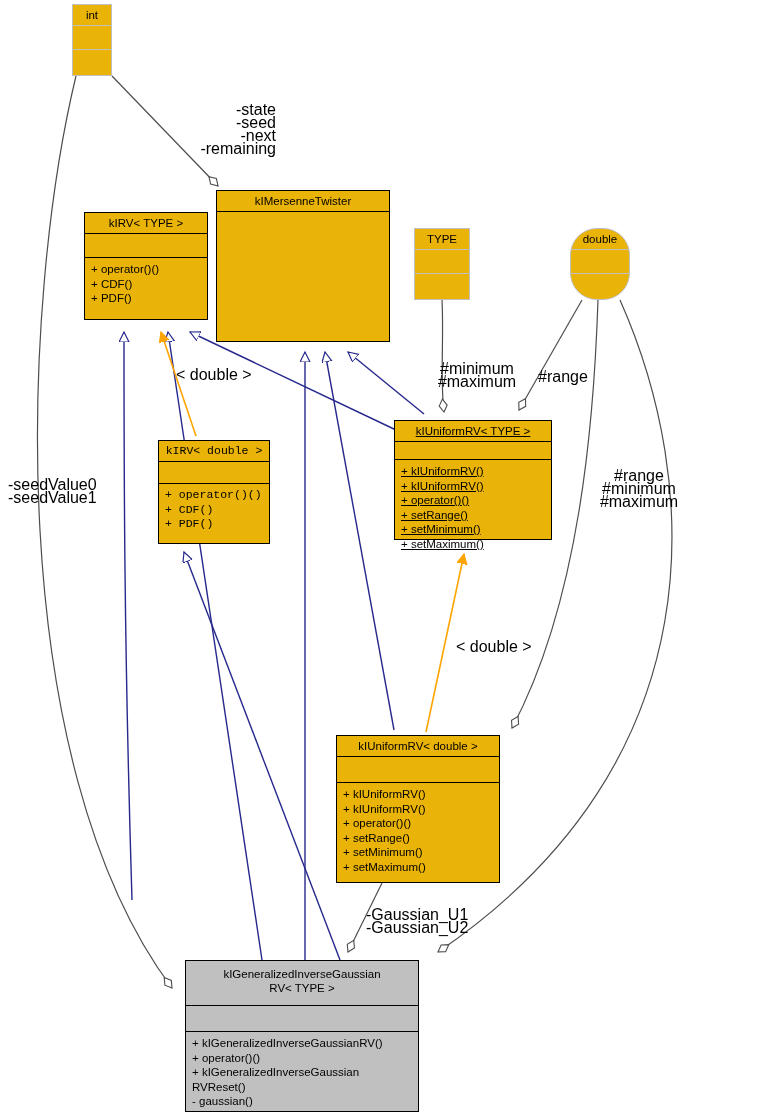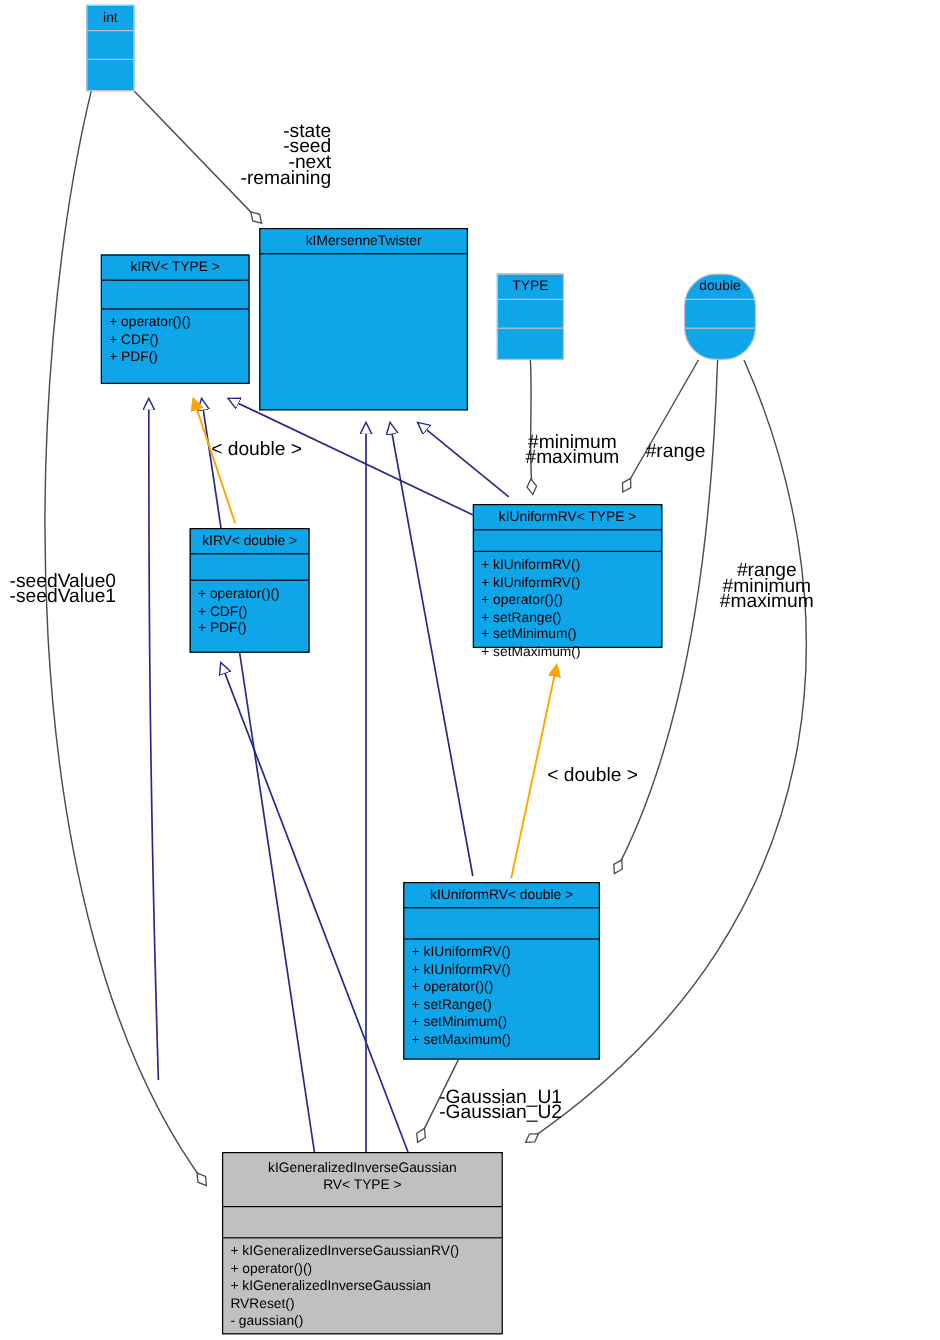--- a/index.html
+++ b/index.html
@@ -1,21 +1,21 @@
 <!DOCTYPE html>
 <html><head>
 <meta charset="utf-8">
 <style>
   html,body{margin:0;padding:0;background:#ffffff;}
   body{width:783px;height:1117px;position:relative;overflow:hidden;
        font-family:"Liberation Sans","DejaVu Sans",sans-serif;}
   #canvas{position:absolute;left:0;top:0;width:783px;height:1117px;}
   svg.edges{position:absolute;left:0;top:0;width:783px;height:1117px;pointer-events:none;}
 
-  .cls{position:absolute;box-sizing:border-box;background:#0ea5e9;
+  .cls{position:absolute;box-sizing:border-box;background:#eab308;
        border:1px solid #000000;}
   .cls.ghost{border:1px solid #c0c0c0;}
   .cls.filled{background:#c0c0c0;}
   .cls .row{box-sizing:border-box;}
   .cls .title{text-align:center;font-size:11.5px;color:#000;
        padding:3px 4px 3px 4px;line-height:14px;white-space:pre-line;}
   .cls .mid{border-top:1px solid #000;}
   .cls .ops{border-top:1px solid #000;font-size:11.5px;color:#000;
        padding:4px 6px 4px 6px;line-height:14.5px;}
   .cls.ghost .mid,.cls.ghost .ops{border-top:1px solid #c0c0c0;}
@@ -136,31 +136,31 @@
     <div class="row mid" style="height:24px;"></div>
     <div class="row ops" style="height:24px;"></div>
   </div>
 
   <div class="cls ghost" style="left:570px;top:228px;width:60px;height:72px;border-radius:27px;">
     <div class="row title">double</div>
     <div class="row mid" style="height:24px;"></div>
     <div class="row ops" style="height:24px;"></div>
   </div>
 
-  <div class="cls" style="left:158px;top:440px;width:100px;height:104px;">
+  <div class="cls" style="left:158px;top:440px;width:112px;height:104px;font-family:Liberation Mono, monospace;">
     <div class="row title">kIRV&lt; double &gt;</div>
     <div class="row mid" style="height:22px;"></div>
     <div class="row ops">
       <div>+ operator()()</div>
       <div>+ CDF()</div>
       <div>+ PDF()</div>
     </div>
   </div>
 
-  <div class="cls" style="left:394px;top:420px;width:158px;height:120px;">
+  <div class="cls" style="left:394px;top:420px;width:158px;height:120px;text-decoration:underline;">
     <div class="row title">kIUniformRV&lt; TYPE &gt;</div>
     <div class="row mid" style="height:18px;"></div>
     <div class="row ops">
       <div>+ kIUniformRV()</div>
       <div>+ kIUniformRV()</div>
       <div>+ operator()()</div>
       <div>+ setRange()</div>
       <div>+ setMinimum()</div>
       <div>+ setMaximum()</div>
     </div>

